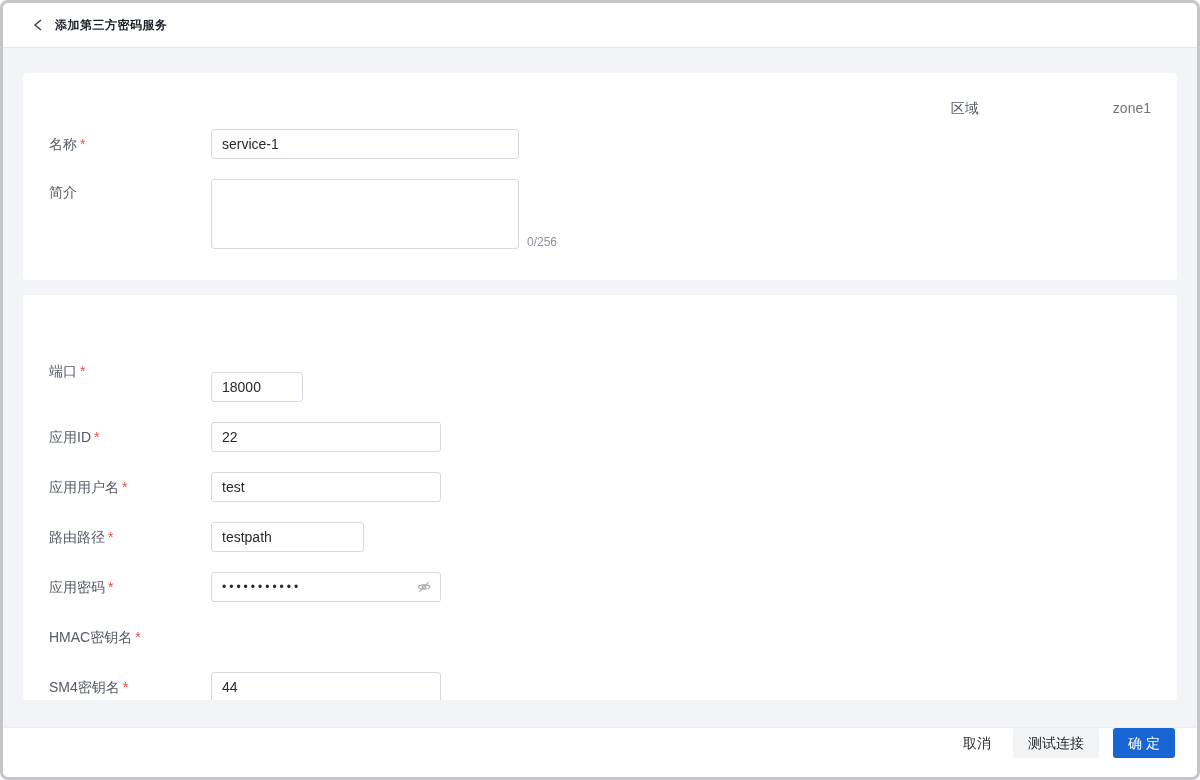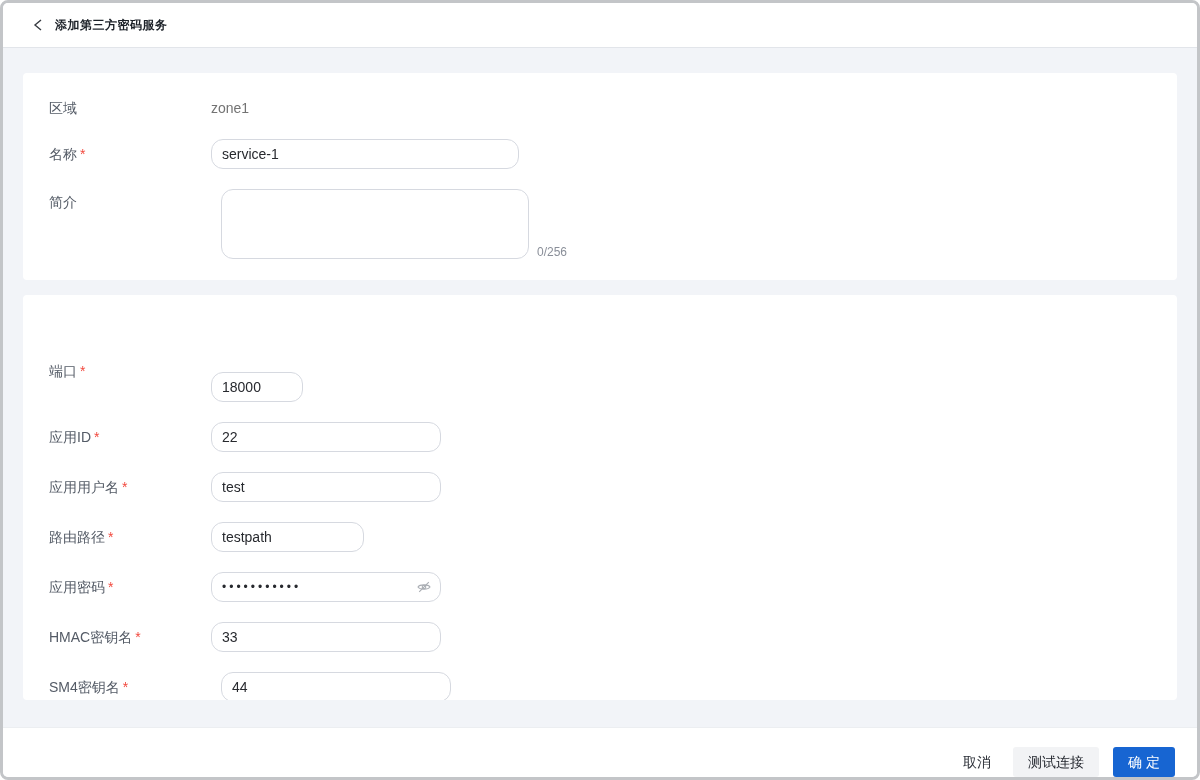--- a/index.html
+++ b/index.html
@@ -27,36 +27,36 @@
   
   .content { flex:1; padding:25px 20px 0 20px; overflow:hidden; }
   .card {
     background:#ffffff; border-radius:4px; box-sizing:border-box;
     overflow:hidden;
   }
   .card-basic { height:207px; padding:20px 26px 0 26px; margin-bottom:15px; }
   .card-conn  { height:405px; padding:24px 26px 0 26px; }
 
   .row { display:flex; align-items:center; margin-bottom:20px; }
-  .row-zone { margin-bottom:16px; }
+  .row-zone { margin-bottom:6px;justify-content:flex-end; }
   .row-top { align-items:flex-start; }
-  .row:last-child { margin-bottom:0;gap:10px; }
+  .row:last-child { margin-bottom:0; }
 
   .flabel {
     width:162px; flex:0 0 162px; font-size:14px; color:#545b66;
     box-sizing:border-box; line-height:30px; white-space:nowrap;
   }
   .row-top .flabel { line-height:20px; padding-top:3px; }
   .req { color:#f2483d; margin-left:3px; }
 
   .static-value { font-size:14px; color:#737373; line-height:30px; }
 
   .input {
     height:30px; box-sizing:border-box;
-    border:1px solid #d6d9e0; border-radius:12px; background:#fff;
+    border:1px solid #d6d9e0; border-radius:3px; background:#fff;
     padding:0 10px; font-size:14px; color:#27292e; outline:none;
     font-family: "Liberation Sans", "DejaVu Sans", sans-serif;
   }
   .w-lg { width:308px; } .w-md { width:230px; }
   .w-sm { width:153px; } .w-xs { width:92px;margin-top:33px; }
 
   .textarea-wrap { display:flex; align-items:flex-end; }
   textarea.input {
     width:308px; height:70px; resize:none; padding:6px 10px;
   }
@@ -68,21 +68,21 @@
   .eye {
     position:absolute; right:9px; top:50%; transform:translateY(-50%);
     width:16px; height:16px; cursor:pointer; display:flex;
     align-items:center; justify-content:center;
   }
 
   
   .footer {
     flex:0 0 50px; height:50px; background:#ffffff;
     border-top:1px solid #eceef1; box-sizing:border-box;
-    display:flex; align-items:flex-end; justify-content:flex-end;
+    display:flex; align-items:flex-start; justify-content:flex-end;
     padding-right:22px; gap:14px;
   }
   .btn {
     height:30px; box-sizing:border-box; border:none; border-radius:3px;
     font-size:14px; cursor:pointer; line-height:28px; padding:0 15px;
     font-family: "Liberation Sans", "DejaVu Sans", sans-serif;
     white-space:nowrap;
   }
   .btn-text { background:transparent; color:#2a2e36; padding:0 8px; }
   .btn-plain { background:#f2f3f5; color:#23272e; }
@@ -177,21 +177,20 @@
               <line x1="3.2" y1="12.8" x2="12.8" y2="3.2" stroke="#a9adb3" stroke-width="1.1"></line>
             </svg>
           </span>
         </div>
       </div>
 
       <div class="row">
         <div class="flabel">
           <span>HMAC密钥名</span><span class="req">*</span>
         </div>
-        <input class="input w-md" type="text" value="33" style="">
       </div>
 
       <div class="row">
         <div class="flabel">
           <span>SM4密钥名</span><span class="req">*</span>
         </div>
         <input class="input w-md" type="text" value="44" style="">
       </div>
 
     </div>

